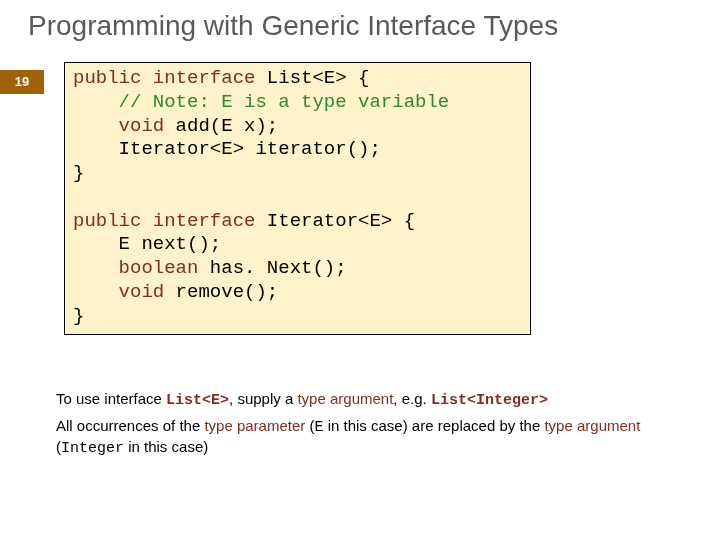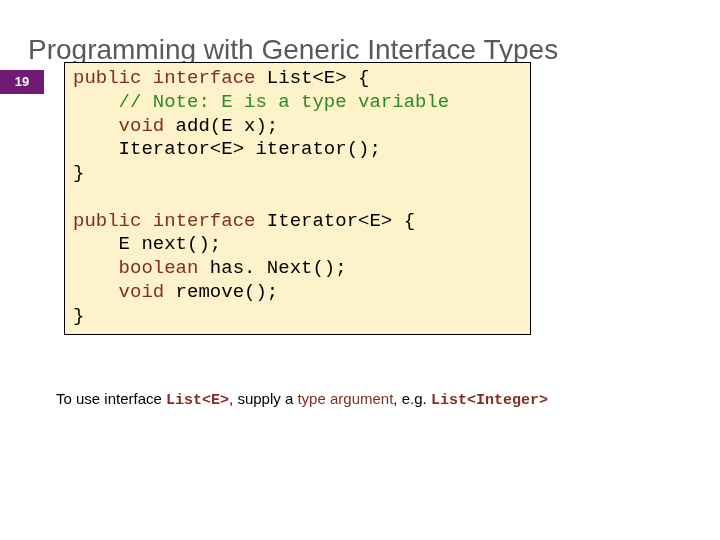--- a/index.html
+++ b/index.html
@@ -13,31 +13,31 @@
   }
   .slide {
     width: 720px;
     height: 540px;
     position: relative;
     box-sizing: border-box;
   }
   .title {
     font-size: 28px;
     color: #595959;
-    padding: 34px 0 0 28px;
+    padding: 10px 0 0 28px;
     font-weight: normal;
     letter-spacing: 0px;
   }
   .pagebox {
     position: absolute;
     left: 0;
     top: 70px;
     width: 44px;
     height: 24px;
-    background: #701a75;
+    background: #a16207;
     color: #fff;
     font-size: 13px;
     font-weight: bold;
     text-align: center;
     line-height: 24px;
   }
   .codebox {
     position: absolute;
     left: 64px;
     top: 62px;
@@ -97,15 +97,18 @@
 <span class="plain">    E next();</span>
 <span class="plain">    </span><span class="kw">boolean</span><span class="plain"> has. Next();</span>
 <span class="plain">    </span><span class="kw">void</span><span class="plain"> remove();</span>
 <span class="plain">}</span></pre>
   </div>
 
   <div class="bodytext">
     <p>
       <span>To use interface </span><span class="mono-em">List&lt;E&gt;</span><span>, supply a </span><span class="term">type argument</span><span>, e.g. </span><span class="mono-em">List&lt;Integer&gt;</span>
     </p>
+    <p>
+      <span>All occurrences of the </span><span class="term">type parameter</span><span> (</span><span class="mono">E</span><span> in this case) are replaced by the </span><span class="term">type argument</span><span> (</span><span class="mono">Integer</span><span> in this case)</span>
+    </p>
   </div>
 
 </div>
 
 </body></html>

